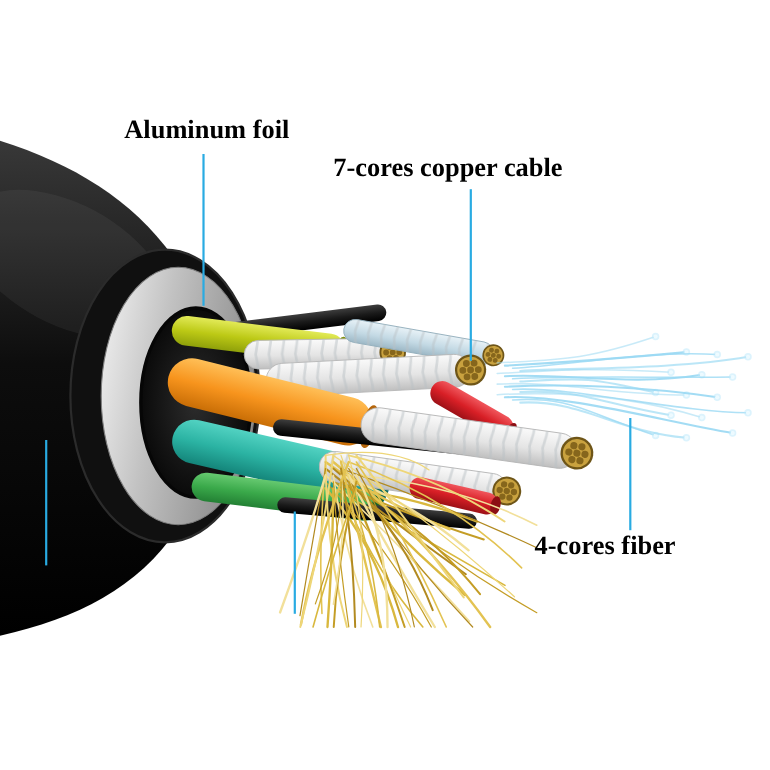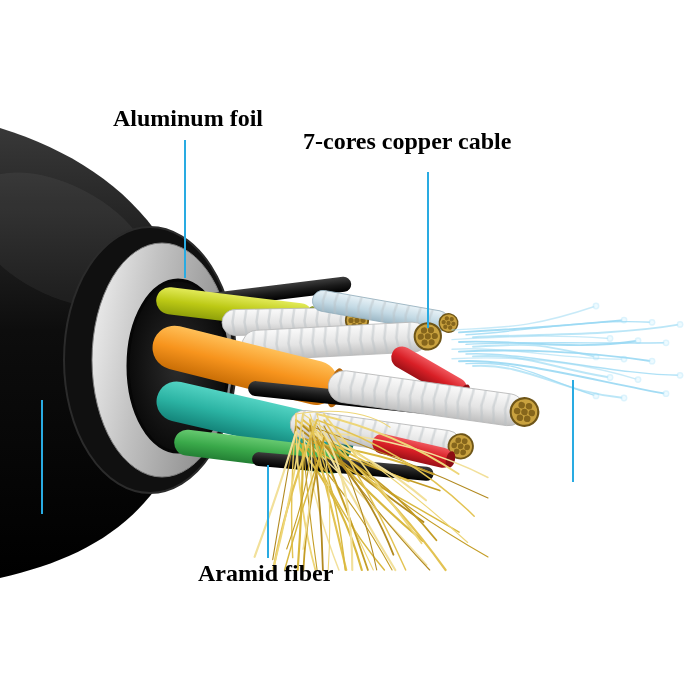--- a/index.html
+++ b/index.html
@@ -255,16 +255,16 @@
       </g>
 
   <path class="leader" d="M185,140 L185,278"></path>
   <path class="leader" d="M428,172 L428,328"></path>
   <path class="leader" d="M573,380 L573,482"></path>
   <path class="leader" d="M42,400 L42,514"></path>
   <path class="leader" d="M268,465 L268,558"></path>
 </svg>
 
 <div class="callout" style="left:113px;top:105px">Aluminum foil</div>
-<div class="callout" style="left:303px;top:128px">7-cores copper cable</div>
-<div class="callout" style="left:198px;top:560px">Aramid fiber</div>
+<div class="callout" style="left:303px;top:140px">7-cores copper cable</div>
+<div class="callout" style="left:486px;top:484px">4-cores fiber</div>
 
 </div>
 
 </body></html>

